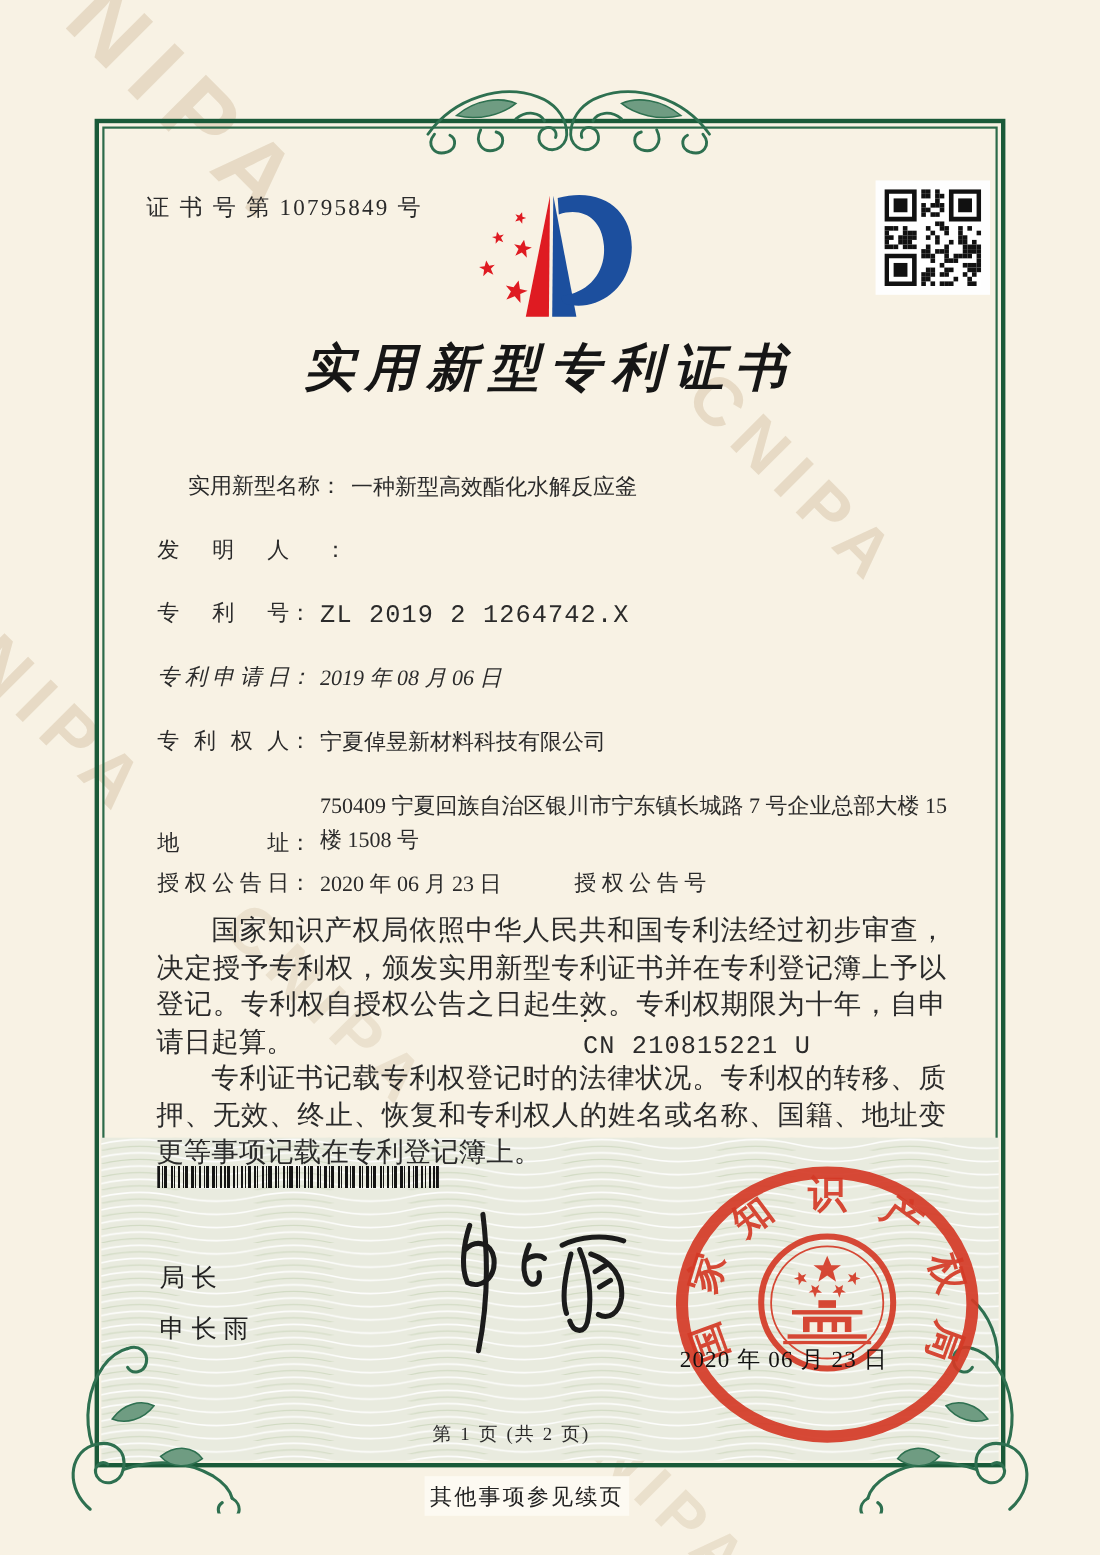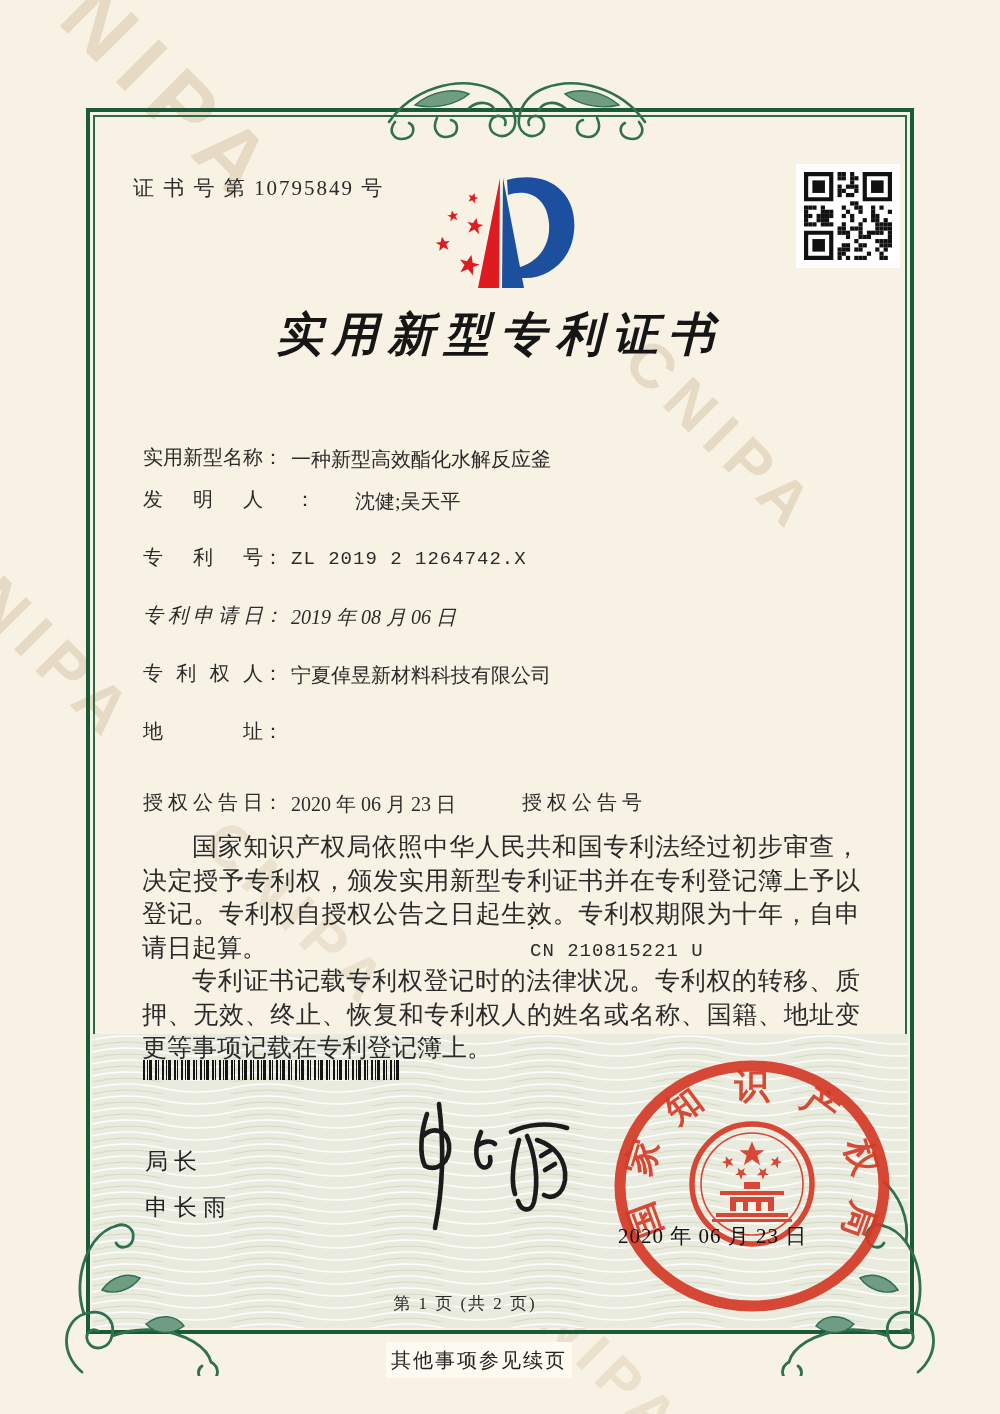--- a/index.html
+++ b/index.html
@@ -32,21 +32,21 @@
   .qrbox svg { position:absolute; left:8px; top:8px; }
   .title {
     position:absolute; left:86px; top:304px; width:828px; text-align:center;
     font-size:46px; font-weight:bold; letter-spacing:10px; color:#161616; z-index:5;font-style:italic;
   }
   
   .row { position:absolute; left:143px; display:flex; font-size:20px; z-index:5; width:740px; }
   .lbl { display:inline-block; width:120px; text-align:justify; text-align-last:justify; flex:0 0 120px; }
   .colon { flex:0 0 auto; }
   .val { margin-left:8px; flex:1 1 auto; line-height:31px; }
-  .val.mono { font-family:"Liberation Mono","DejaVu Sans Mono",monospace; font-size:19px; letter-spacing:1px; }
+  .val.mono { font-family:"Liberation Mono","DejaVu Sans Mono",monospace; font-size:23px; letter-spacing:1px; }
   .pair { display:flex; }
   
   .body-text {
     position:absolute; left:142px; top:830px; width:718px; z-index:5;
     font-size:25px; line-height:33.5px; text-align:justify;
   }
   .body-text p { text-indent:2em; }
   
   .barcode {
     position:absolute; left:143px; top:1060px; width:256px; height:20px; z-index:5;
@@ -293,48 +293,48 @@
             <rect x="56" y="80" width="4" height="4"></rect>
             <rect x="72" y="80" width="4" height="4"></rect>
             <rect x="76" y="80" width="4" height="4"></rect>
           </g>
       </g>
     </svg>
   </div>
 
   <div class="title">实用新型专利证书</div>
 
-  <div class="row" style="top:444px;">
+  <div class="row" style="top:428px;margin-left:28px;">
     <span class="lbl">实用新型名称</span>
       <span class="colon">：</span>
     <span class="val">一种新型高效酯化水解反应釜</span>
   </div>
   <div class="row" style="top:486px;gap:32px;">
     <span class="lbl">发明人</span>
       <span class="colon">：</span>
-    <span class="val">沈健;吴天平</span>
   </div>
   <div class="row" style="top:544px;">
     <span class="lbl">专利号</span>
       <span class="colon">：</span>
     <span class="val mono">ZL 2019 2 1264742.X</span>
   </div>
   <div class="row" style="top:602px;font-style:italic;">
     <span class="lbl">专利申请日</span>
       <span class="colon">：</span>
     <span class="val">2019 年 08 月 06 日</span>
   </div>
   <div class="row" style="top:660px;">
     <span class="lbl">专利权人</span>
       <span class="colon">：</span>
     <span class="val">宁夏倬昱新材料科技有限公司</span>
   </div>
   <div class="row" style="top:718px; width:735px;align-items:flex-end;">
     <span class="lbl">地址</span>
       <span class="colon">：</span>
+    <span class="val" style="max-width:600px;">750409 宁夏回族自治区银川市宁东镇长城路 7 号企业总部大楼 15 楼 1508 号</span>
   </div>
   <div class="row" style="top:789px;">
     <span class="pair">
       <span class="lbl">授权公告日</span>
         <span class="colon">：</span>
       <span class="val">2020 年 06 月 23 日</span>
     </span>
     <span class="pair" style="margin-left:66px;flex-direction:column;">
       <span class="lbl">授权公告号</span>
         <span class="colon">：</span>

